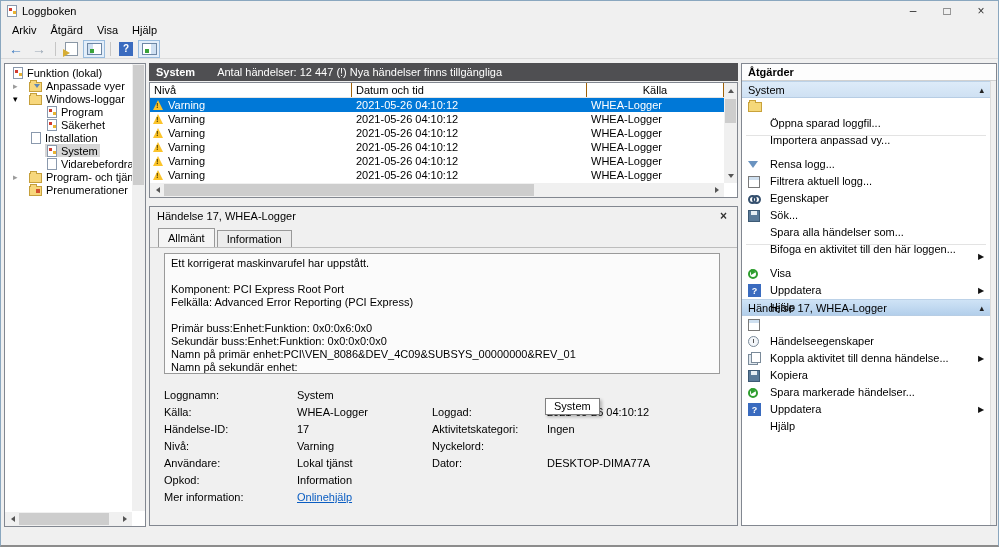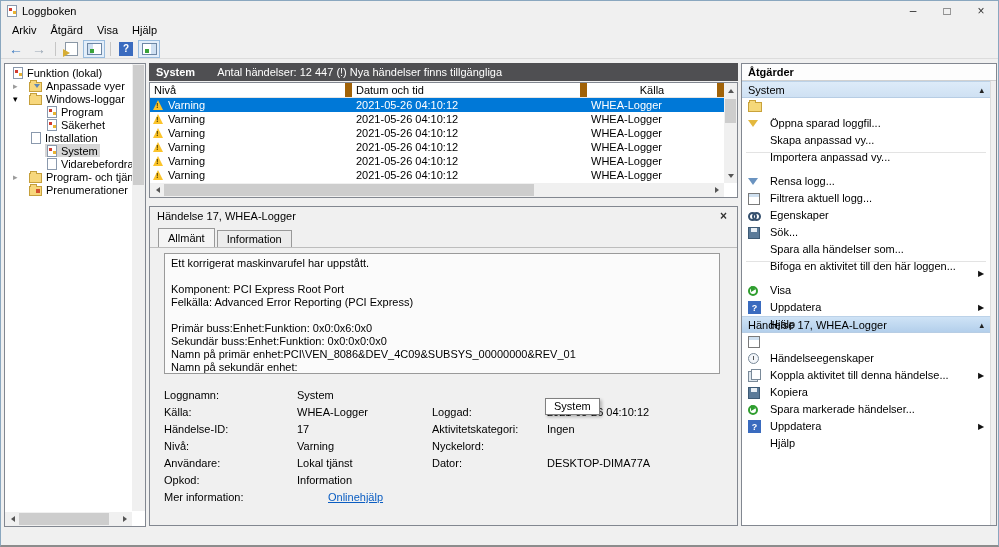--- a/index.html
+++ b/index.html
@@ -66,21 +66,21 @@
   .tri.up { border-bottom:4px solid #555; margin-bottom:2px; }
   .tri.down { border-top:4px solid #555; margin-top:2px; }
 
   
   .center { position:absolute; left:148px; top:4px; width:589px; bottom:3px; }
   .list-headerbar { position:absolute; top:0; left:0; right:0; height:18px; background:#4f4f52; color:#fff; display:flex; align-items:center; padding-left:7px; }
   .list-log-name { font-weight:bold; }
   .list-status { margin-left:22px; }
   .list-box { position:absolute; top:19px; left:0; right:0; height:116px; background:#fff; border:1px solid #828790; overflow:hidden; }
   .colhead { position:absolute; top:0; left:0; right:13px; height:15px; background:#fff; border-bottom:1px solid #e5e5e5; display:flex; }
-  .colhead .cell { padding:1px 4px; border-right:7px solid #a16207; }
+  .colhead .cell { padding:1px 4px; border-right:1px solid #a16207; }
   .c1 { width:202px; flex:none; }
   .c2 { width:235px; flex:none; }
   .c3 { flex:1;text-align:center; }
   .rows { position:absolute; top:15px; left:0; right:13px; bottom:14px; overflow:hidden; }
   .lrow { height:14px; display:flex; align-items:center; }
   .lrow.sel { background:#0078d7; color:#fff; }
   .lrow .cl { width:202px; flex:none; display:flex; align-items:center; padding-left:3px; }
   .lrow .cd { width:235px; flex:none; padding-left:4px; }
   .lrow .cs { flex:1; padding-left:4px; }
   .warning-icon { position:relative; width:0; height:0; border-left:5px solid transparent; border-right:5px solid transparent; border-bottom:10px solid #fcc42a; display:inline-block; margin-right:5px; flex:none; }
@@ -92,21 +92,21 @@
   .details { position:absolute; top:143px; left:0; right:0; height:320px; background:#f0f0f0; border:1px solid #828790; }
   .det-header { height:18px; display:flex; align-items:center; padding:0 7px; }
   .det-title { flex:1; }
   .det-close { font-size:12px; font-weight:bold; color:#333; padding:0 3px; }
   .tabs { position:absolute; top:22px; left:8px; height:18px; display:flex; align-items:flex-end; }
   .tab { padding:2px 9px; border:1px solid #999; border-bottom:none; background:#ececec; margin-right:2px; }
   .tab.active { background:#f5f5f5; padding:3px 9px; position:relative; z-index:2; }
   .tab-line { position:absolute; top:40px; left:0; right:0; height:0; border-top:1px solid #bdbdbd; }
   .desc-box { position:absolute; top:46px; left:14px; width:556px; height:121px; background:#fbfbfb; border:1px solid #9a9a9a; padding:3px 6px; white-space:pre-line; line-height:13px; overflow:hidden; }
   .fields { position:absolute; top:179px; left:14px; right:8px; display:grid; grid-template-columns:133px 135px 115px 1fr; grid-auto-rows:17px; align-items:center; }
-  .fields .link { color:#0a5dc2; text-decoration:underline;margin-left:31px; }
+  .fields .link { color:#0a5dc2; text-decoration:underline; }
   .tooltip { position:absolute; left:395px; top:191px; background:#fff; border:1px solid #808080; padding:1px 8px 2px 8px; box-shadow:2px 2px 3px rgba(0,0,0,0.25); }
 
   
   .actions-panel { position:absolute; left:740px; top:4px; width:256px; bottom:3px; background:#fff; border:1px solid #828790; overflow:hidden; }
   .actions-title { height:17px; display:flex; align-items:center; font-weight:bold; padding-left:6px; background:#fdfdfd; border-bottom:1px solid #d0d0d0;text-align:center; }
   .actions-body { position:absolute; top:17px; left:0; right:6px; bottom:0; overflow:hidden; }
   .actions-scroll { position:absolute; top:17px; right:0; bottom:0; width:6px; background:#f0f0f0; border-left:1px solid #dcdcdc; }
   .sec-hdr { height:17px; display:flex; align-items:center; padding:0 6px; background:linear-gradient(#ddebf9,#cfe1f3); border-top:1px solid #bcd2e8; border-bottom:1px solid #b7cde4; }
   .sec-hdr.sel { background:linear-gradient(#cfe3f6,#b3cfeb); }
   .sec-hdr .sec-title { flex:1; }
@@ -417,26 +417,20 @@
             <span class="collapse-icon">▴</span>
           </div>
           <div class="act-item">
             <span class="act-icon-slot">
               <span class="ic open-folder-icon"></span>
             </span>
             <span class="act-label">Öppna sparad loggfil...</span>
           </div>
           <div class="act-item">
             <span class="act-icon-slot">
-              <span class="ic filter-yellow-icon"></span>
-            </span>
-            <span class="act-label">Skapa anpassad vy...</span>
-          </div>
-          <div class="act-item">
-            <span class="act-icon-slot">
               <span class="ic none-icon"></span>
             </span>
             <span class="act-label">Importera anpassad vy...</span>
           </div>
           <div class="act-sep"></div>
           <div class="act-item">
             <span class="act-icon-slot">
               <span class="ic none-icon"></span>
             </span>
             <span class="act-label">Rensa logg...</span>

